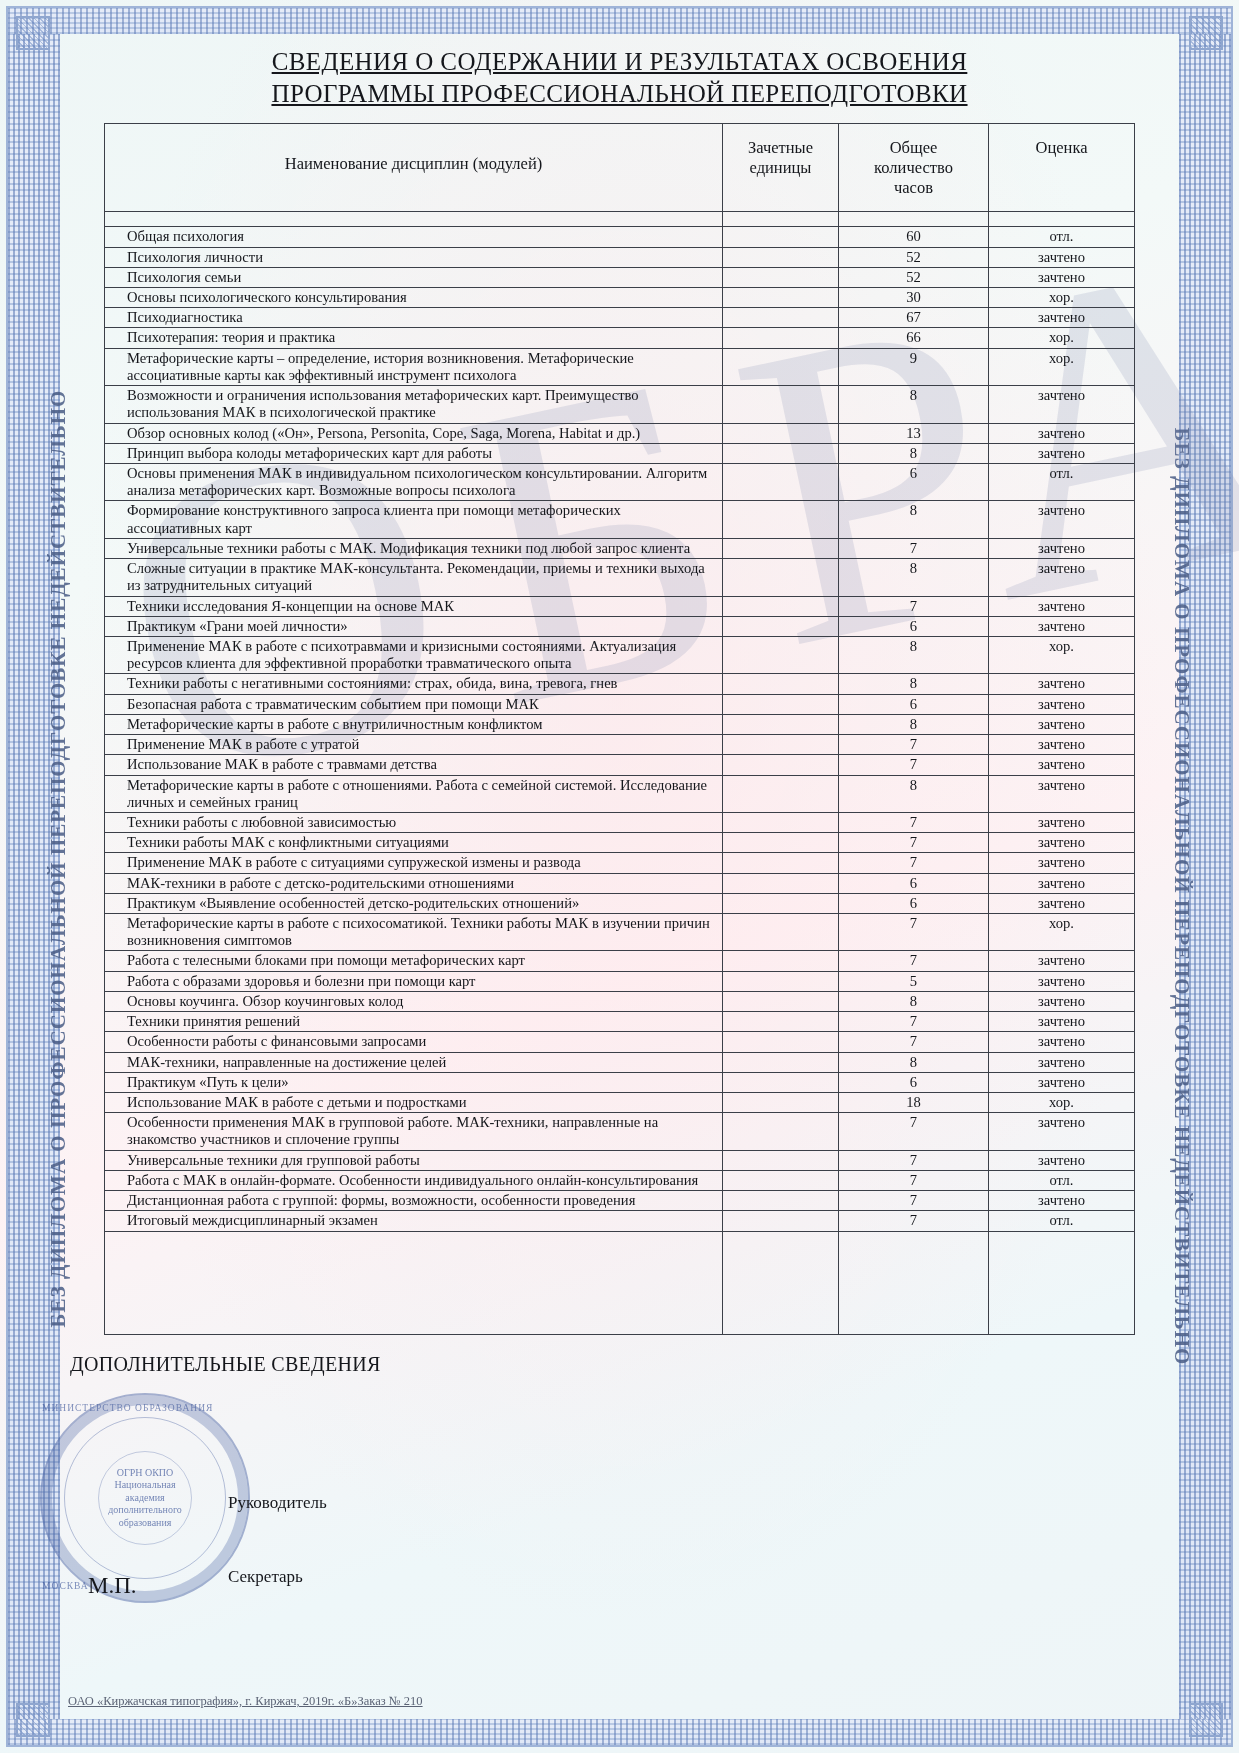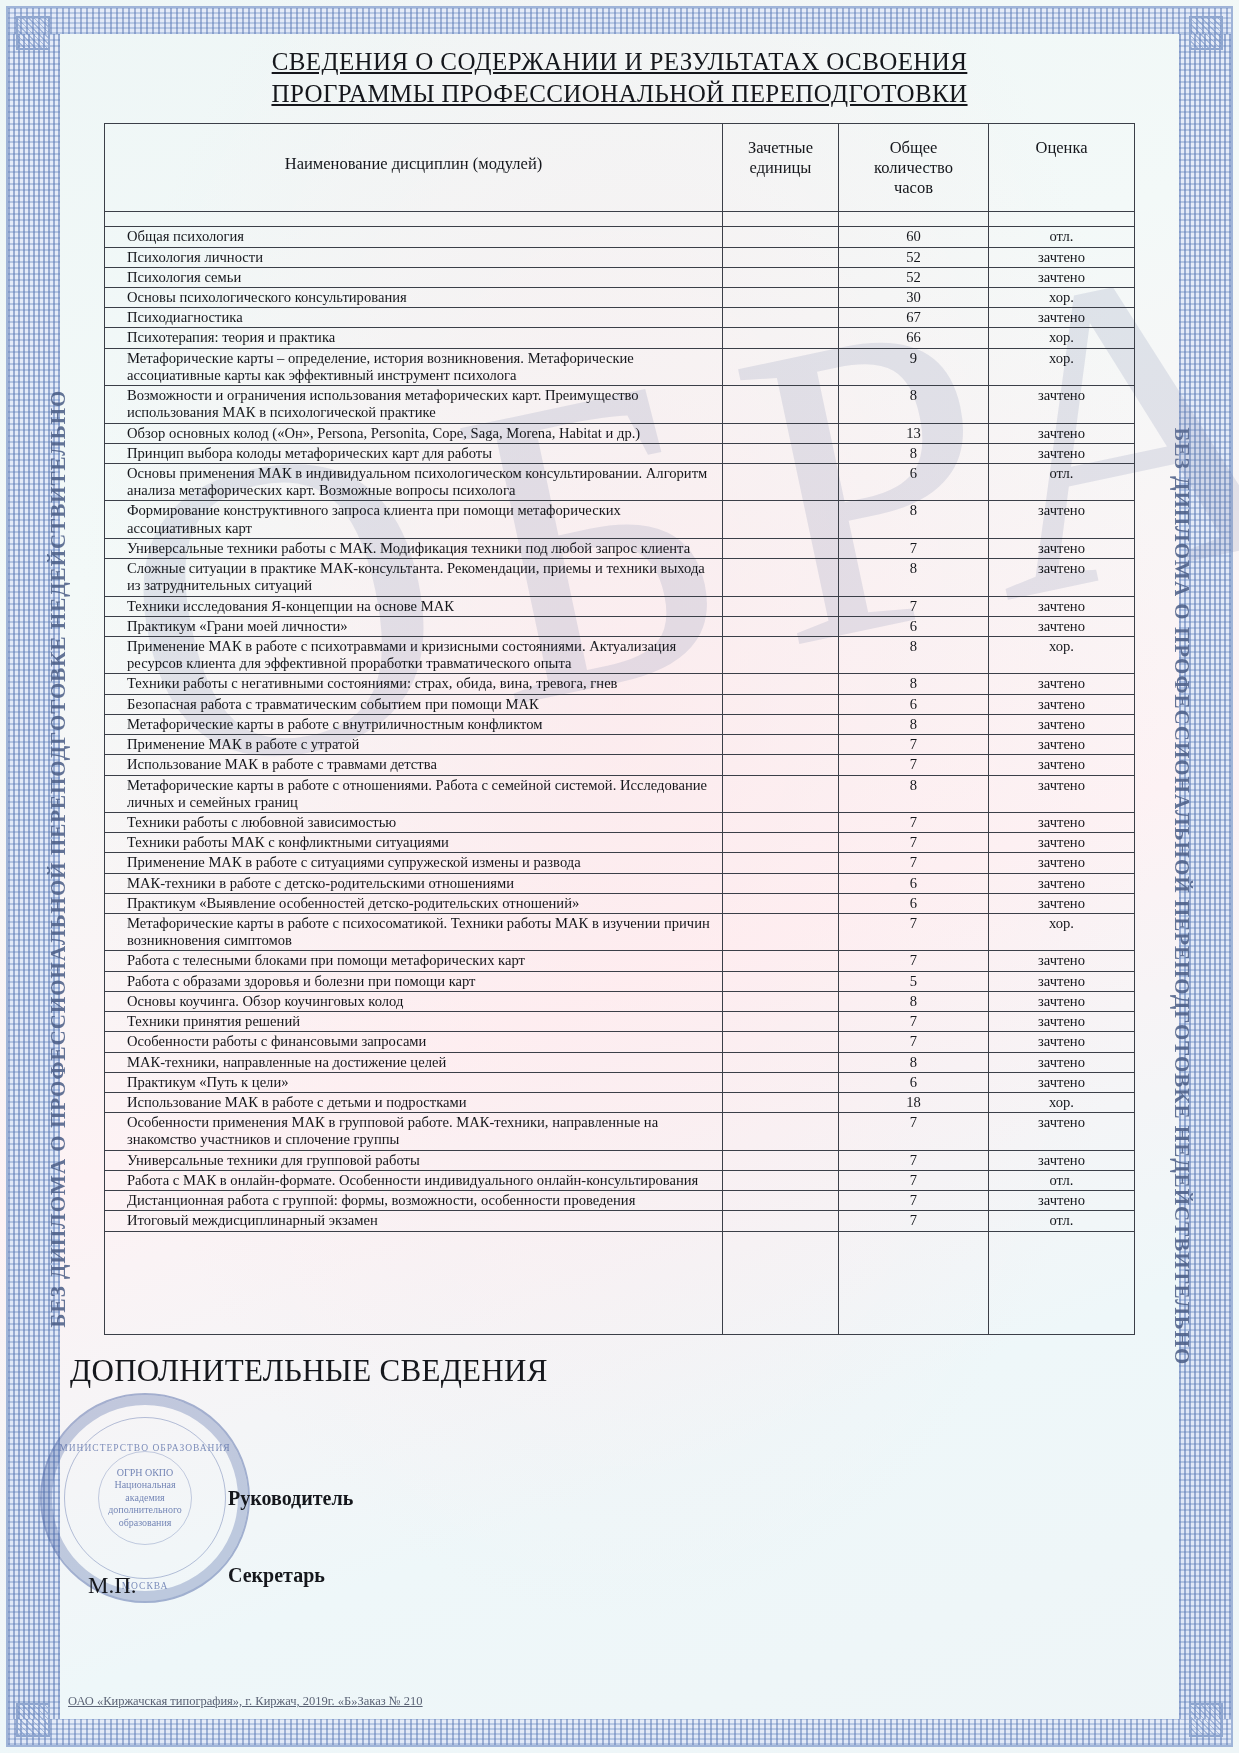--- a/index.html
+++ b/index.html
@@ -155,41 +155,40 @@
     padding: 1px 0;
   }
   tbody td.name  { padding-left: 22px; padding-right: 10px; }
   tbody td.units { text-align: center; }
   tbody td.hours { text-align: center; }
   tbody td.mark  { text-align: center; }
   tbody tr.spacer td { height: 12px; }
   tbody tr.tail td { height: 100px; }
 
   .extra-title {
-    font-size: 31px;
+    font-size: 20px;
     letter-spacing: 0.3px;
     color: #15171c;
     margin: 18px 0 0 0;
     padding-left: 2px;
   }
   .extra-body {
     min-height: 150px;
   }
 
   .signatures {
     position: absolute;
     left: 228px;
     bottom: 112px;
     width: 600px;
   }
   .sig-line {
-    font-size: 20px;
+    font-size: 17px;
     color: #15171c;
     margin-bottom: 54px;
-    font-weight: bold;
   }
   .mp {
     position: absolute;
     left: 88px;
     bottom: 154px;
     font-size: 23px;
     color: #15171c;
   }
   .stamp {
     position: absolute;
@@ -223,25 +222,23 @@
     justify-content: center;
     text-align: center;
     font-size: 10px;
     line-height: 1.25;
     color: rgba(55,80,150,0.8);
     font-family: "Liberation Serif", serif;
   }
   .stamp .arc-top, .stamp .arc-bottom {
     position: absolute;
     left: 0; right: 0;
-    text-align: center;
     font-size: 9.5px;
     letter-spacing: 1px;
     color: rgba(55,80,150,0.75);
-    margin-top: 40px;
   }
   .stamp .arc-top { top: 8px; }
   .stamp .arc-bottom { bottom: 10px; }
 
   .footer {
     position: absolute;
     left: 68px;
     right: 68px;
     bottom: 44px;
     display: flex;

